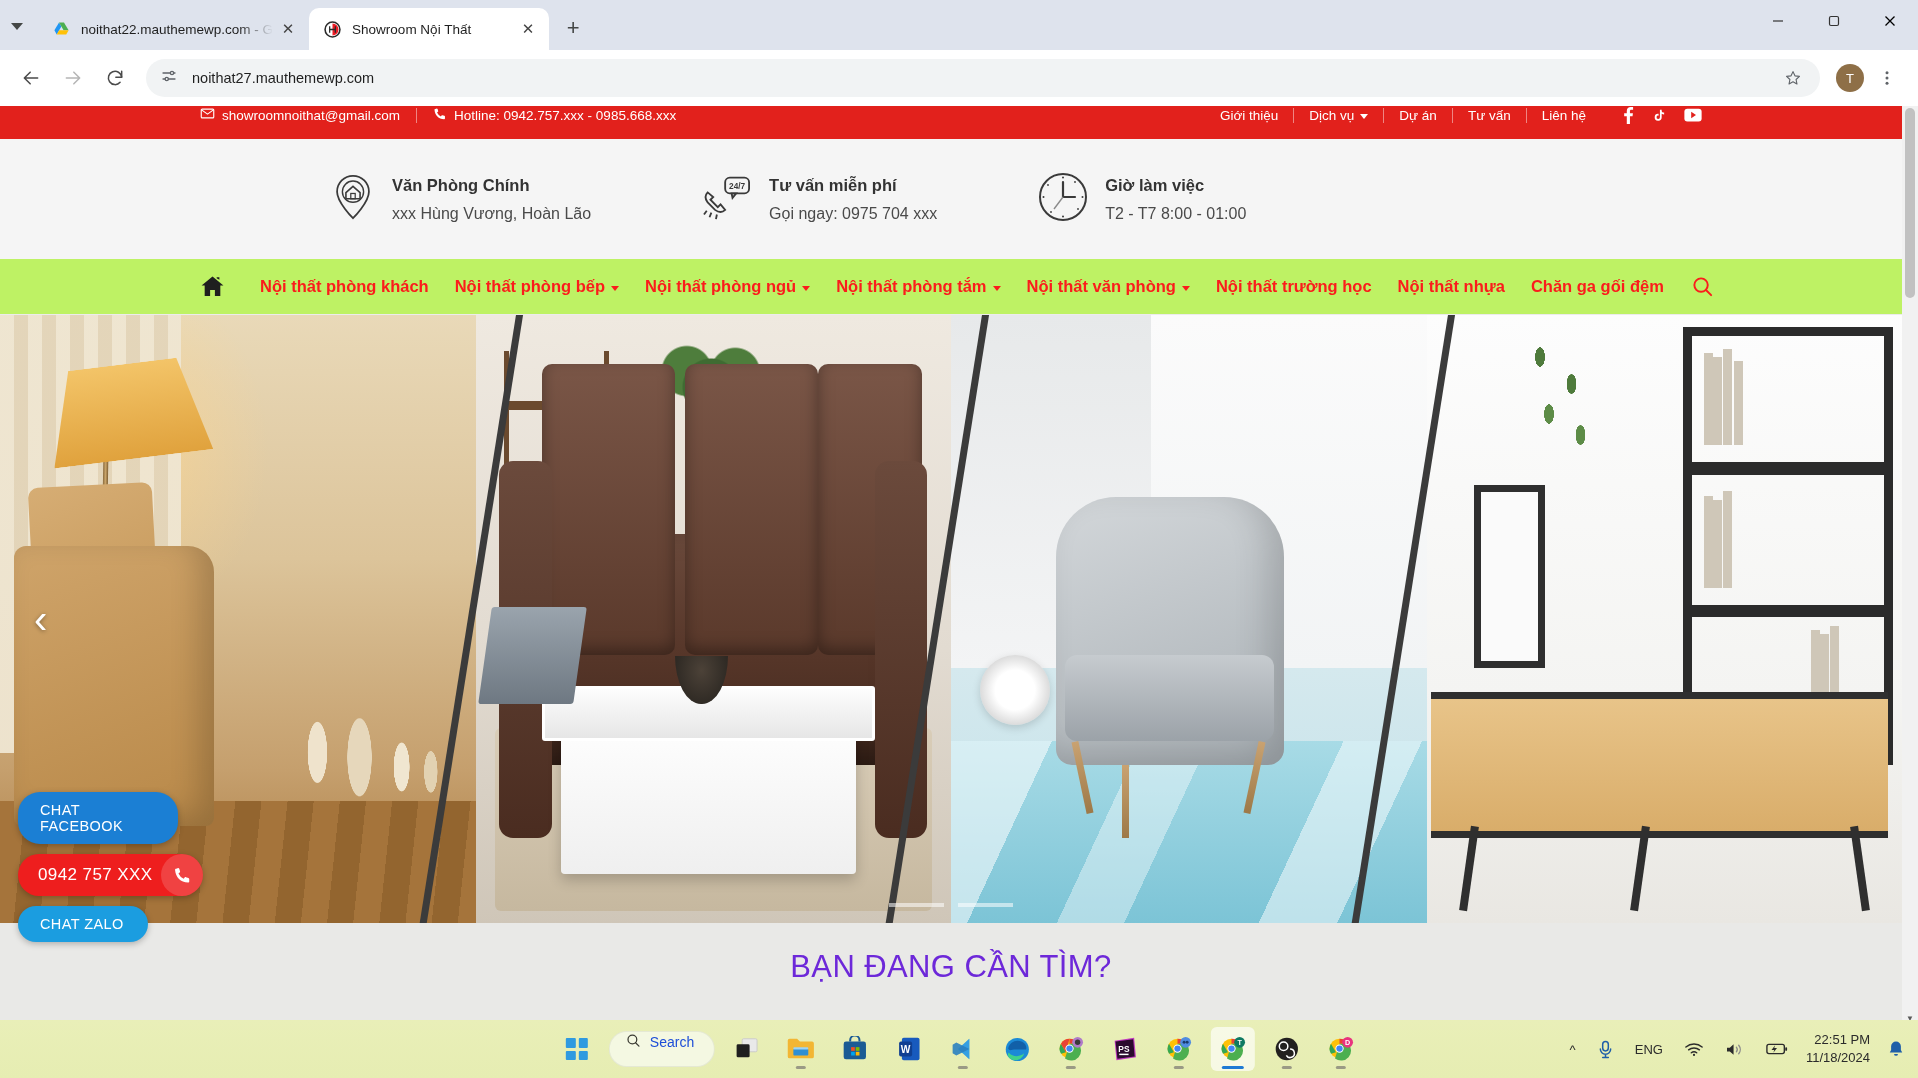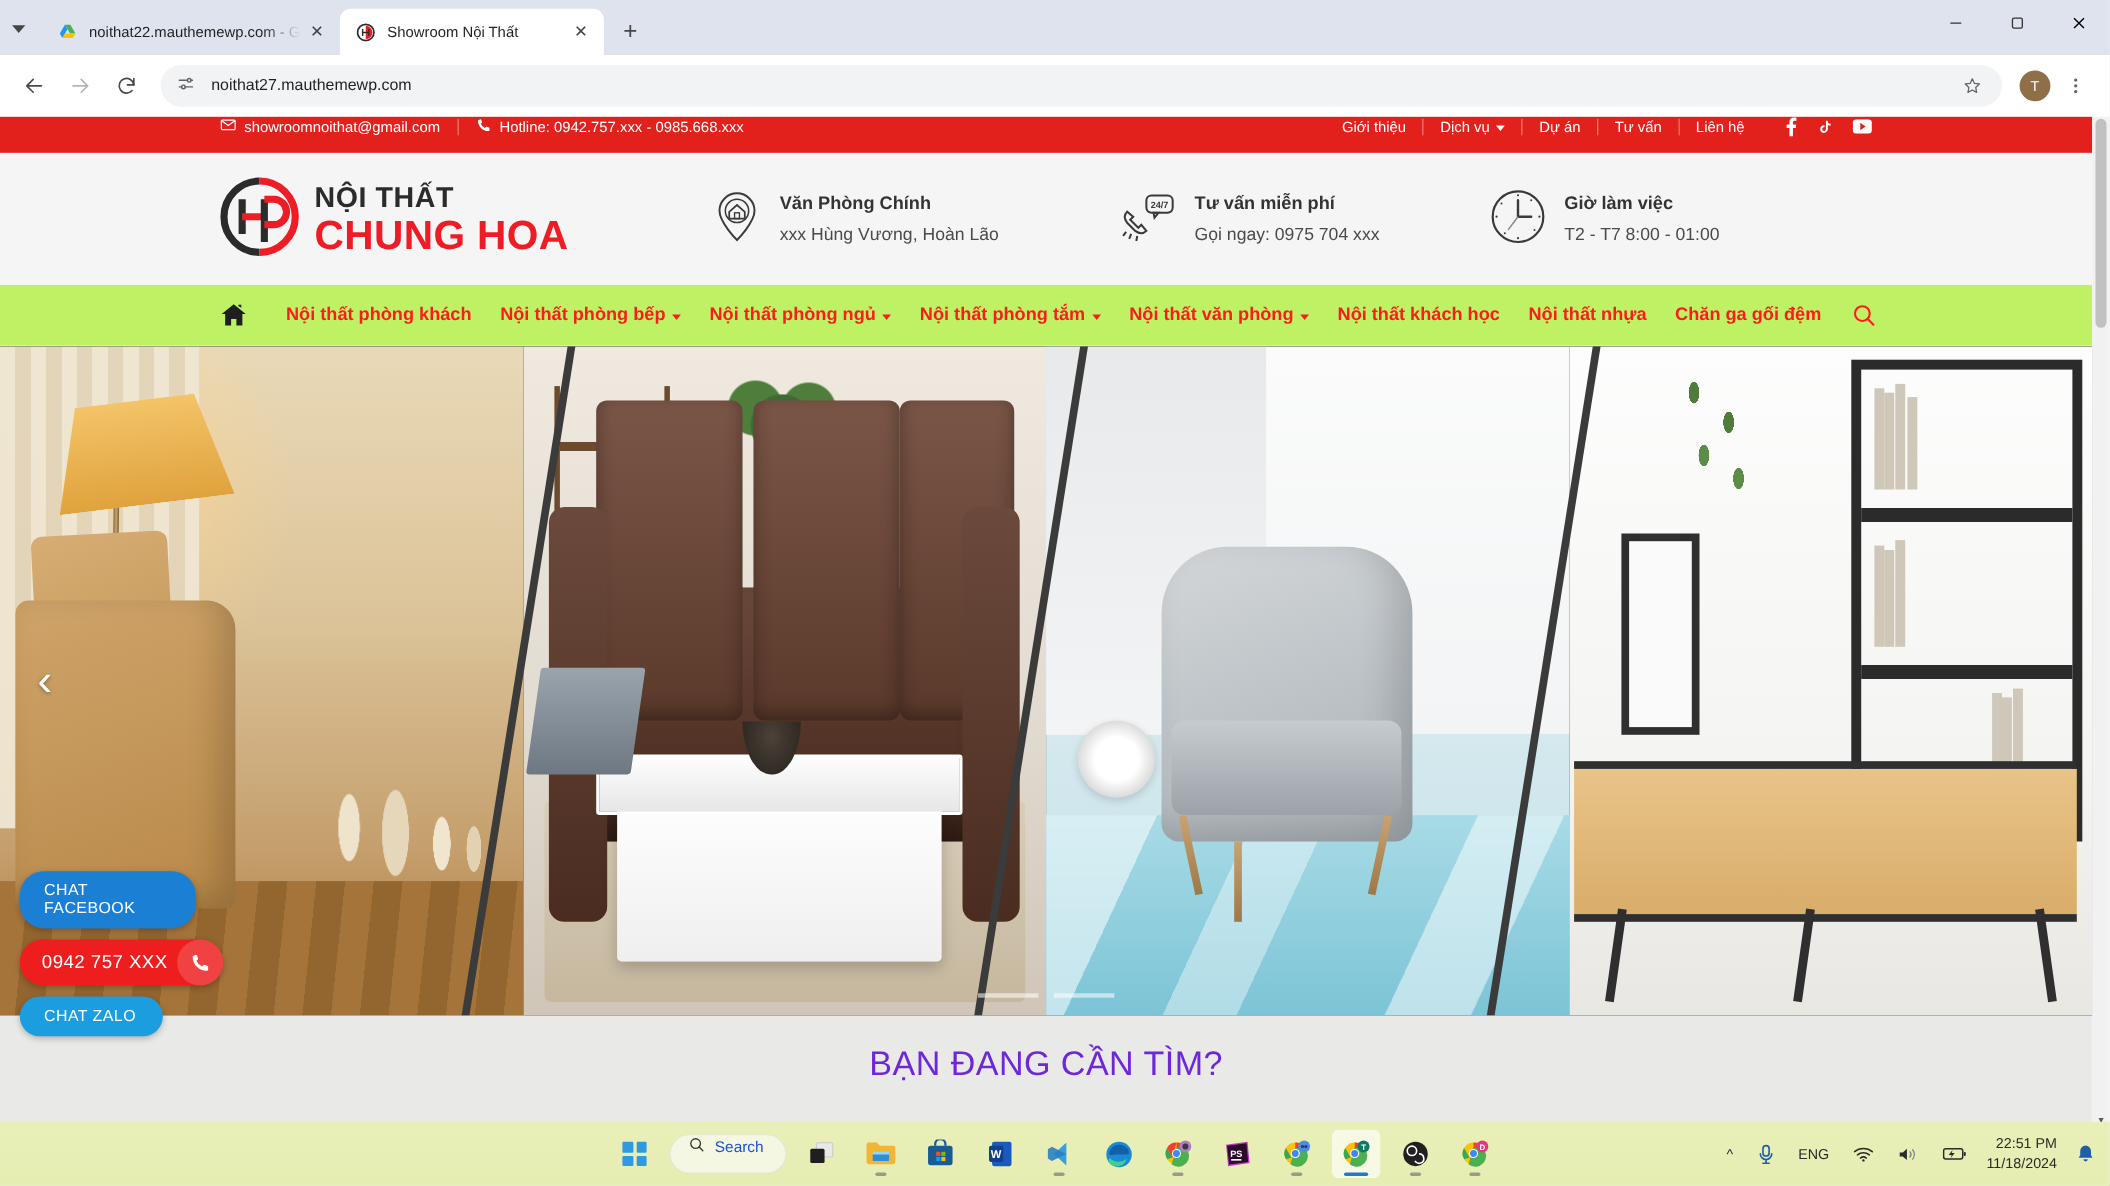--- a/index.html
+++ b/index.html
@@ -715,36 +715,20 @@
               <svg width="18" height="14" viewBox="0 0 24 18">
                   <rect x="0.5" y="0.5" width="23" height="17" rx="4" fill="#fff"></rect>
                   <path d="M9.6 4.6 16 9l-6.4 4.4z" fill="#e2211c"></path>
                 </svg>
             </span>
           </div>
         </div>
       </div>
 
       <div class="header">
-        <div class="logo">
-          <span>
-            <svg width="72" height="72" viewBox="0 0 100 100">
-              <path d="M50 5 A45 45 0 0 0 50 95" fill="none" stroke="#2b2b2b" stroke-width="9"></path>
-              <path d="M50 5 A45 45 0 0 1 50 95" fill="none" stroke="#ee1c25" stroke-width="9"></path>
-              <path d="M28 28 V72" stroke="#2b2b2b" stroke-width="9" fill="none"></path>
-              <path d="M28 50 H56" stroke="#ee1c25" stroke-width="9" fill="none"></path>
-              <path d="M56 28 V82" stroke="#2b2b2b" stroke-width="9" fill="none"></path>
-              <path d="M56 28 H68 A16 16 0 0 1 68 60 H56" fill="none" stroke="#ee1c25" stroke-width="9"></path>
-            </svg>
-          </span>
-          <span class="logo-text">
-            <div class="l1">NỘI THẤT</div>
-            <div class="l2">CHUNG HOA</div>
-          </span>
-        </div>
 
         <div class="hinfo" style="margin-left:130px;">
           <span>
             <svg width="46" height="46" viewBox="0 0 48 52">
               <path d="M24 2a18 18 0 0 0-18 18c0 12 18 30 18 30s18-18 18-30A18 18 0 0 0 24 2z" fill="none" stroke="#3a3a3a" stroke-width="2"></path>
               <circle cx="24" cy="20" r="12" fill="none" stroke="#3a3a3a" stroke-width="1.6"></circle>
               <path d="M16 21 24 14 32 21 V28 H16z" fill="none" stroke="#3a3a3a" stroke-width="1.8"></path>
               <rect x="21.5" y="22" width="5" height="6" fill="none" stroke="#3a3a3a" stroke-width="1.4"></rect>
             </svg>
           </span>
@@ -813,21 +797,21 @@
         </span>
         <span class="nav-item">
           <span>Nội thất phòng tắm</span>
           <span class="nav-caret"></span>
         </span>
         <span class="nav-item">
           <span>Nội thất văn phòng</span>
           <span class="nav-caret"></span>
         </span>
         <span class="nav-item">
-          <span>Nội thất khách học</span>
+          <span>Nội thất trường học</span>
         </span>
         <span class="nav-item">
           <span>Nội thất nhựa</span>
         </span>
         <span class="nav-item">
           <span>Chăn ga gối đệm</span>
         </span>
         <span class="nav-search">
           <svg width="23" height="23" viewBox="0 0 24 24">
               <circle cx="10.5" cy="10.5" r="7" fill="none" stroke="#fb1c1c" stroke-width="2"></circle>

